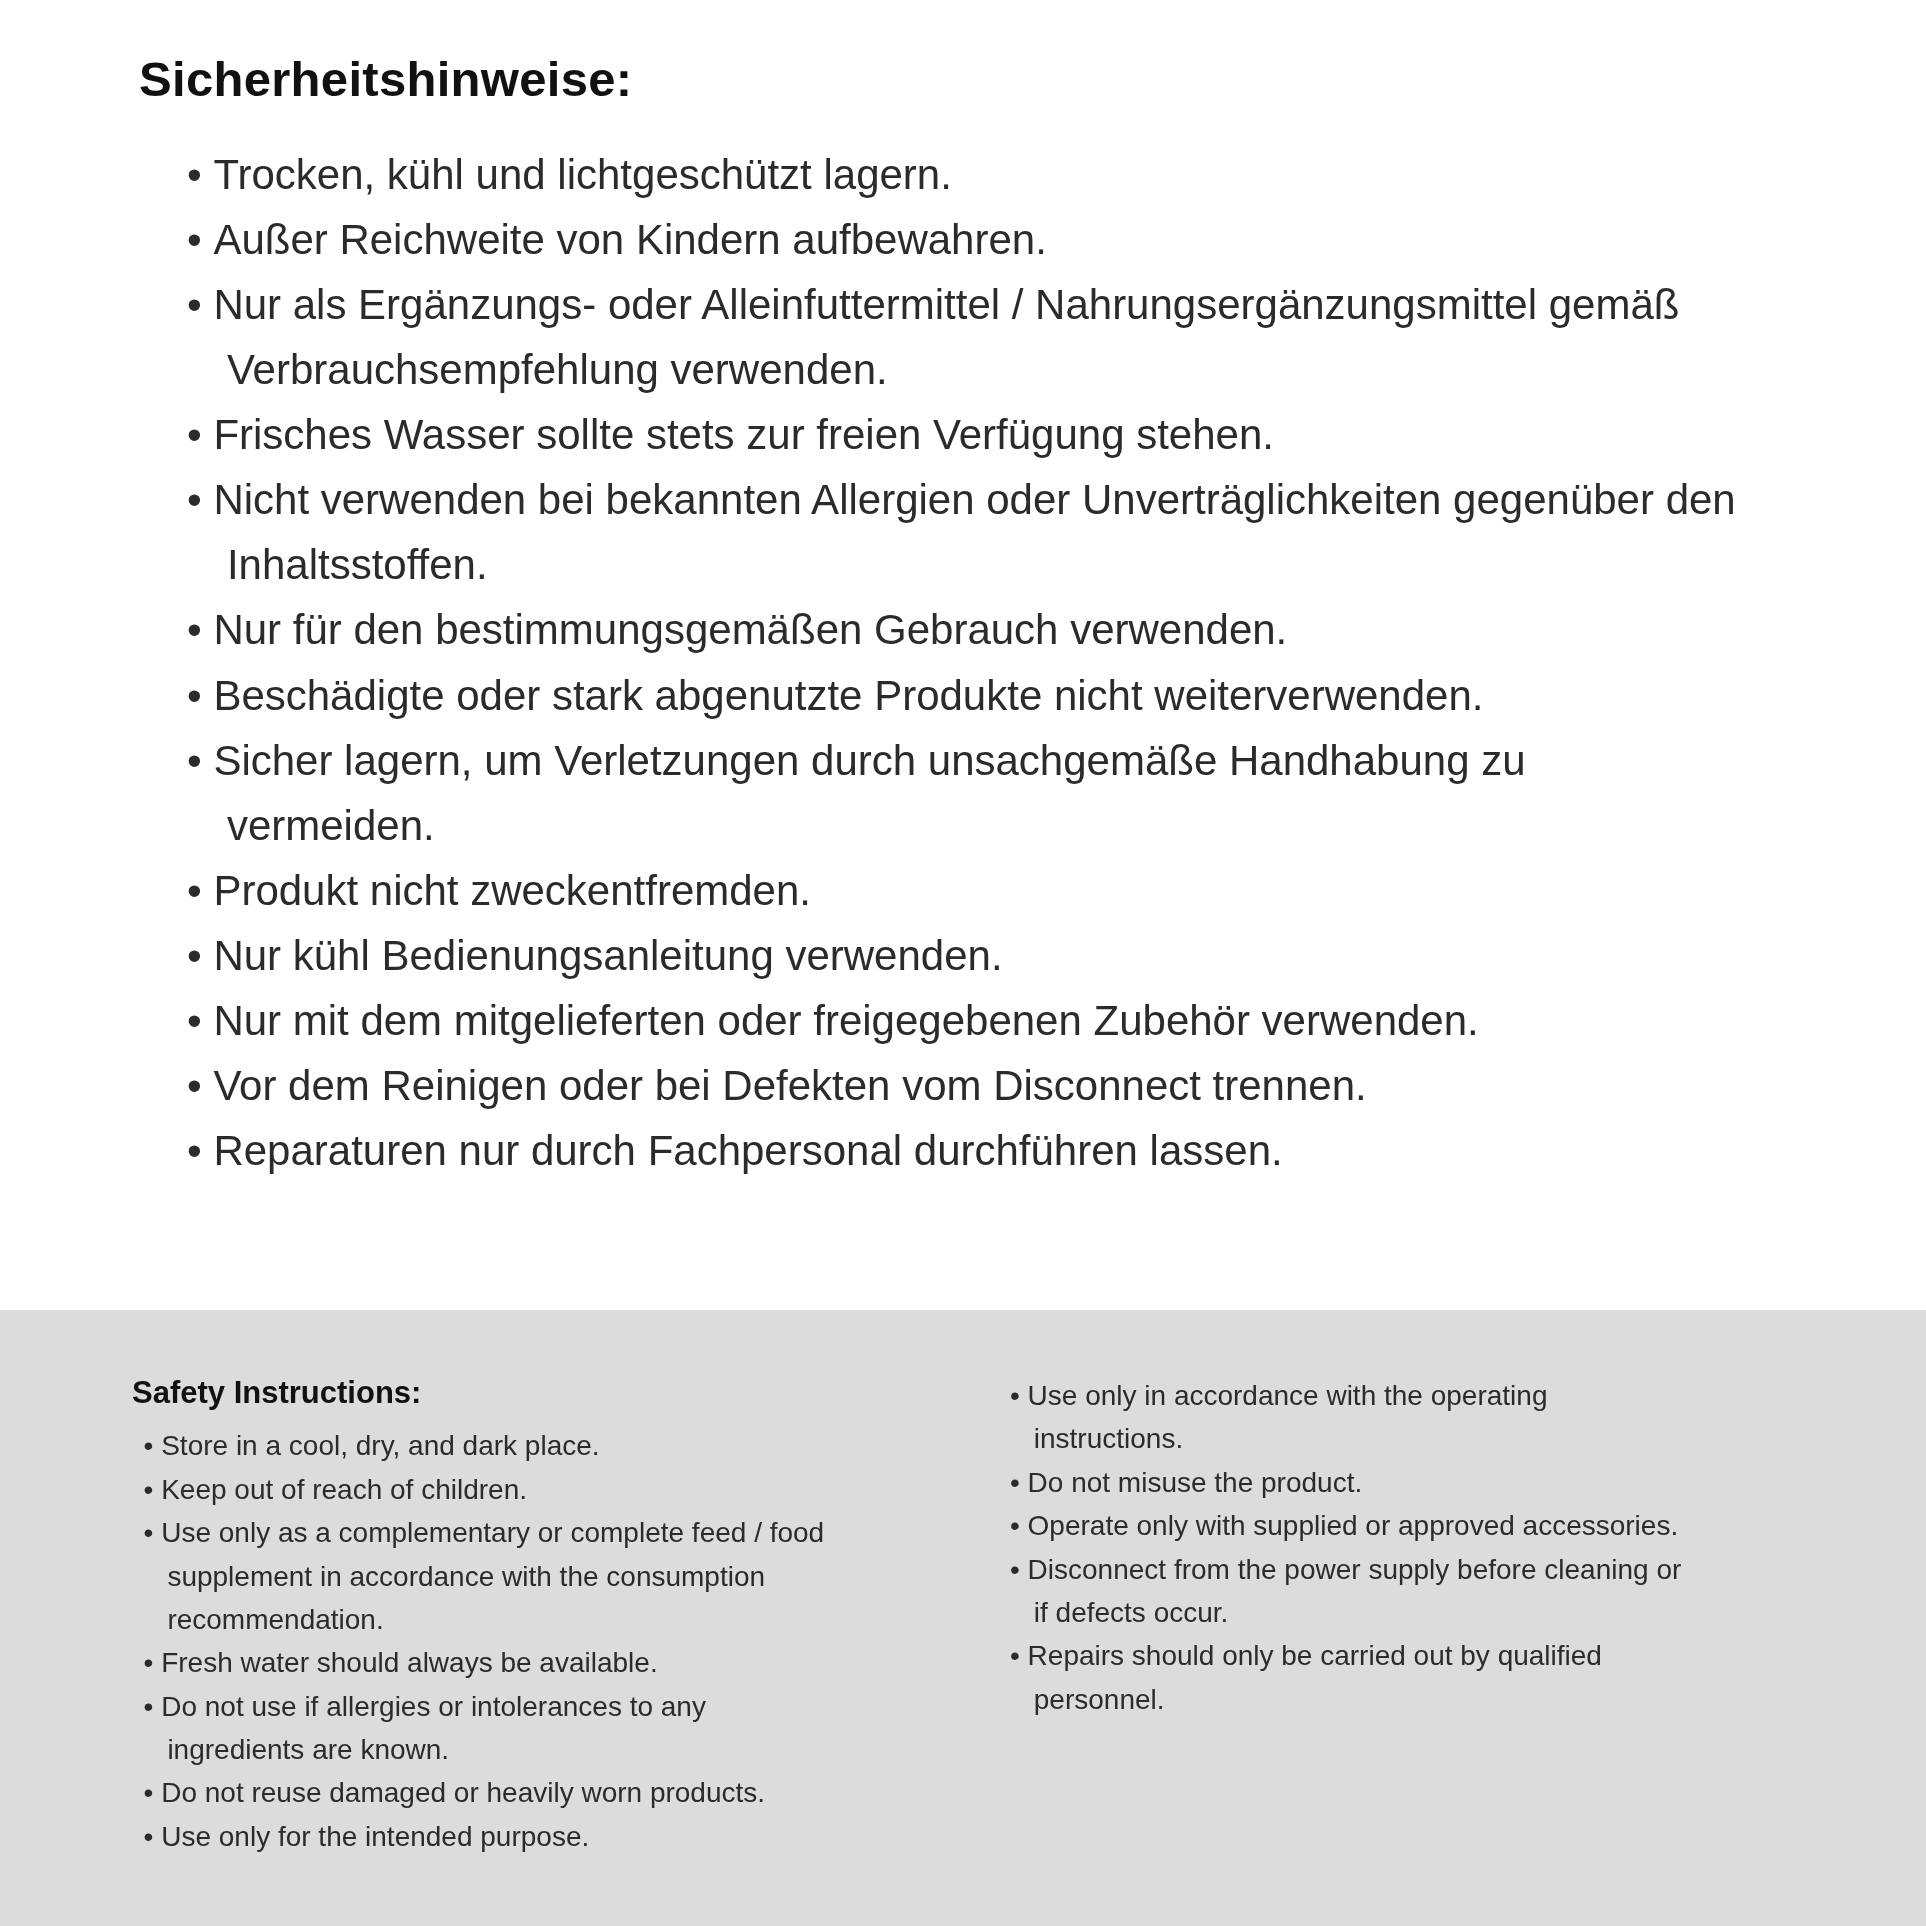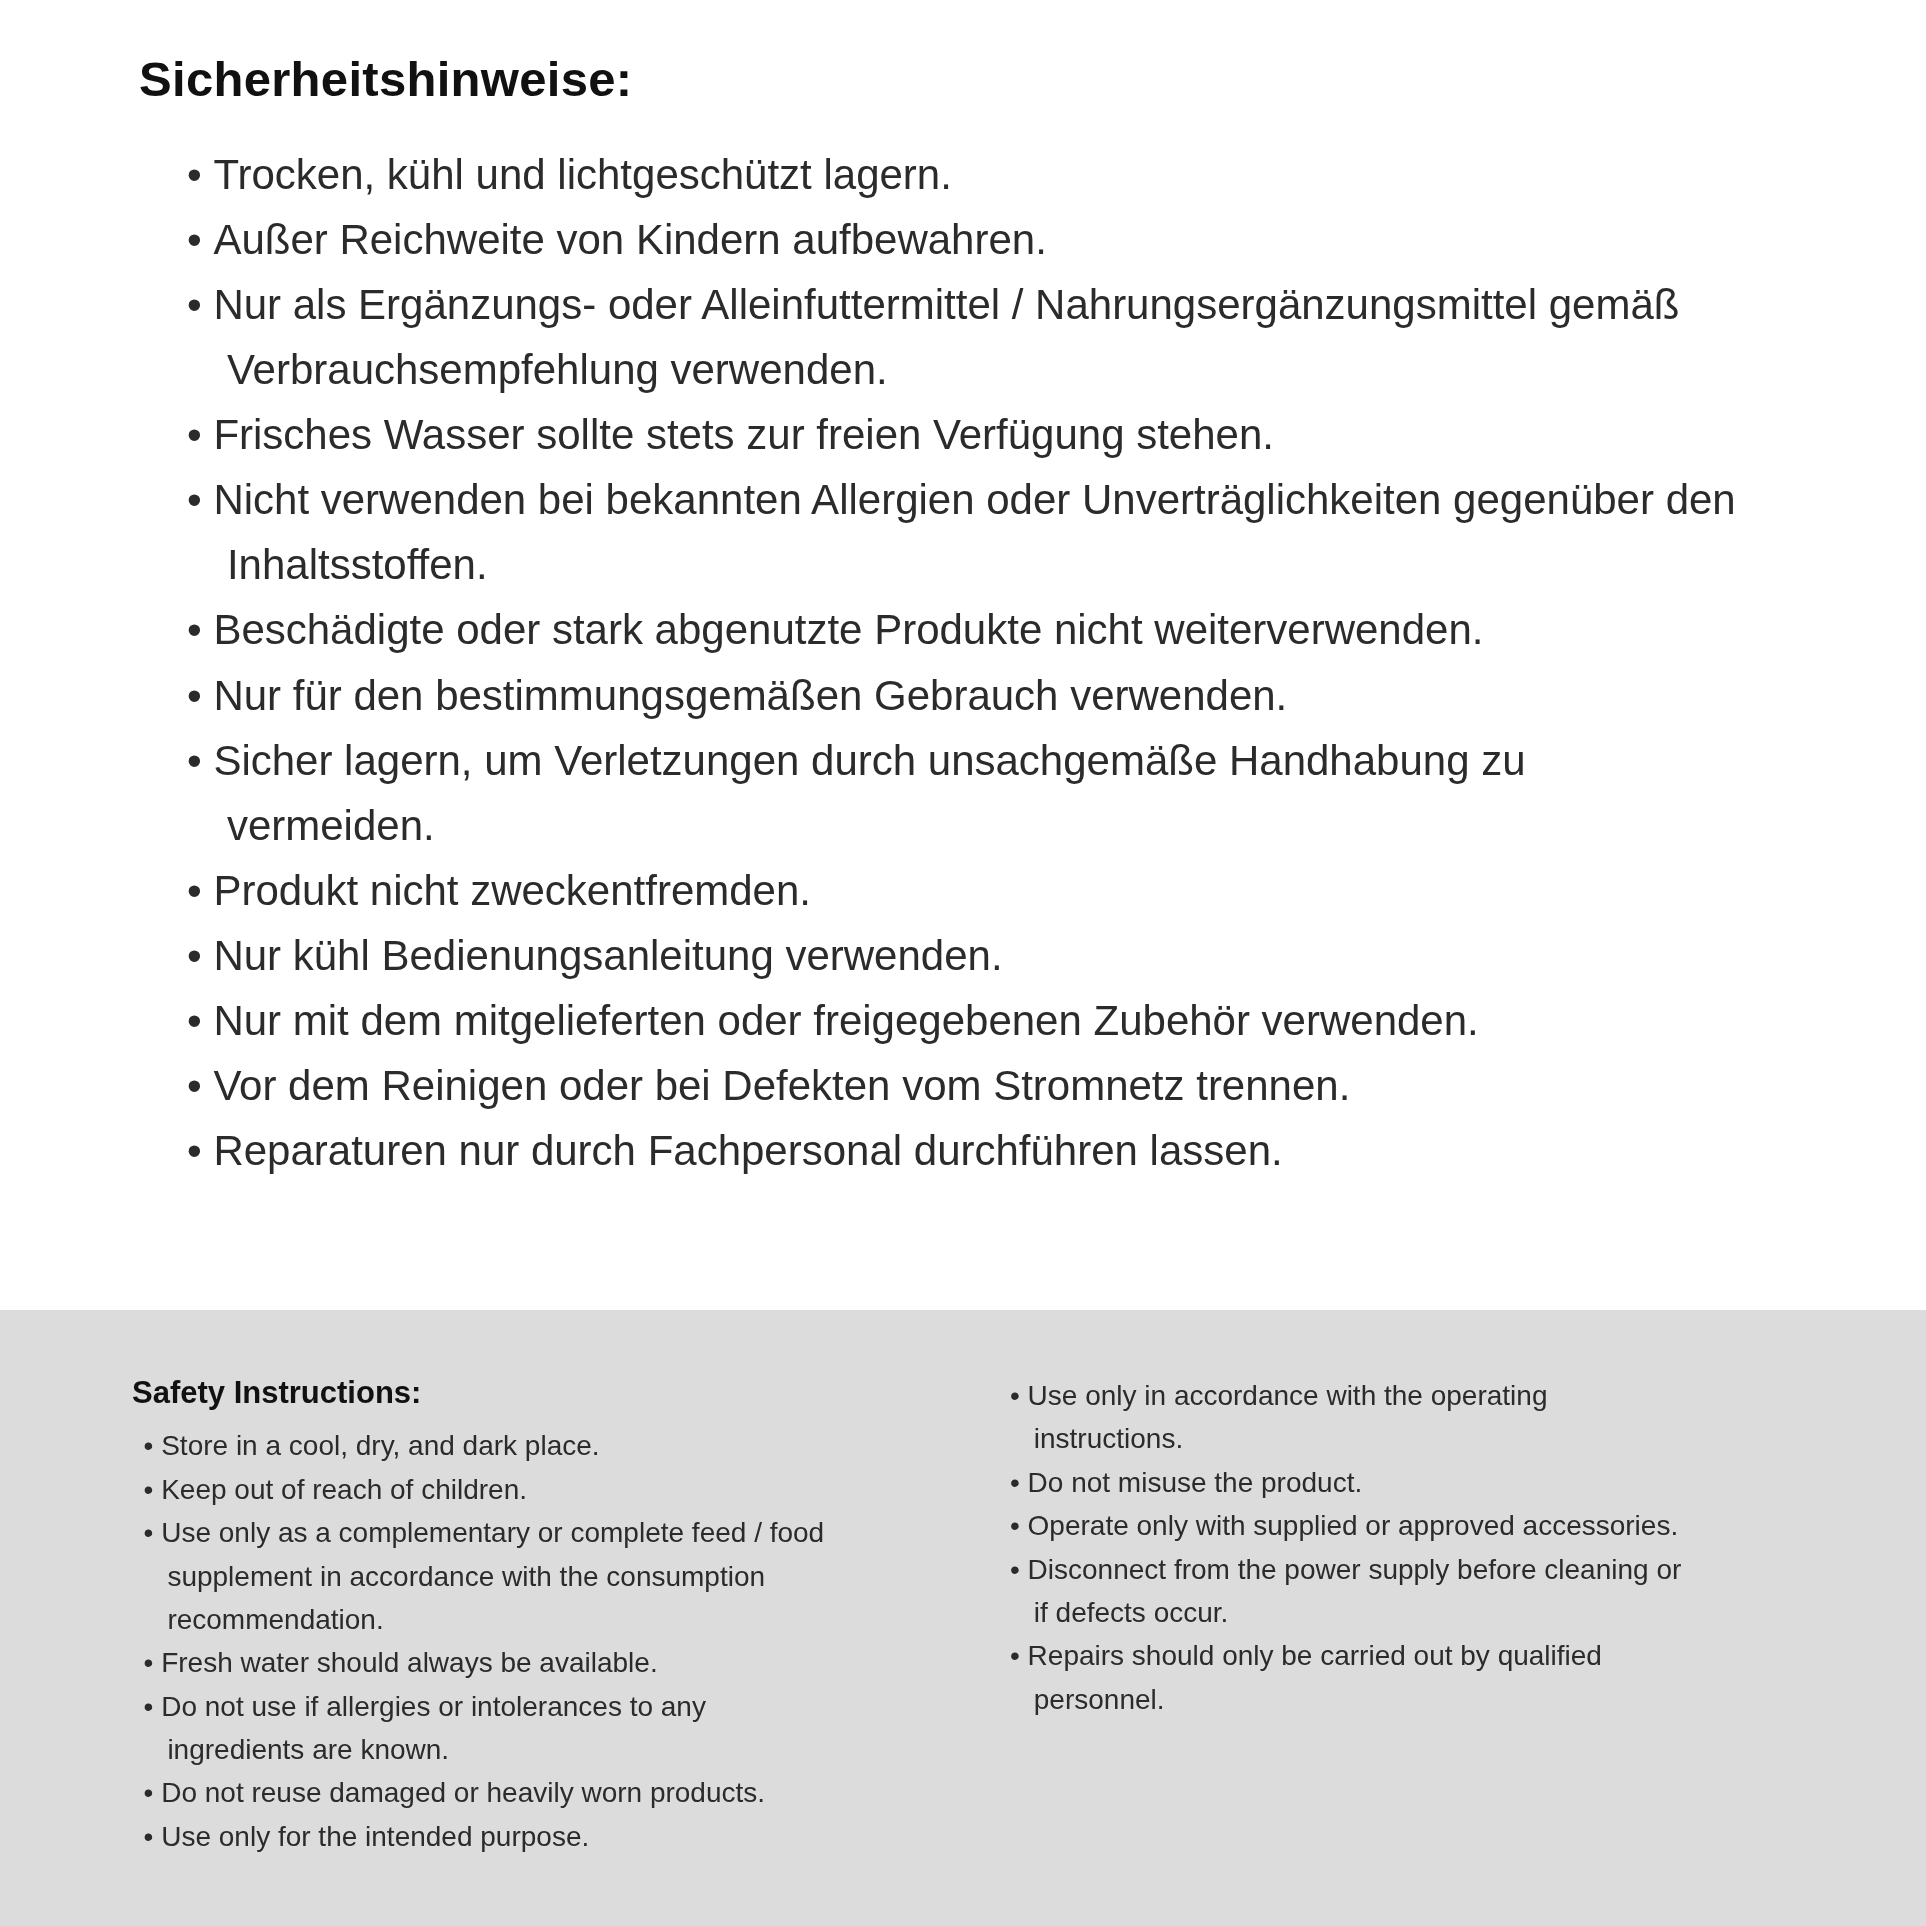--- a/index.html
+++ b/index.html
@@ -98,27 +98,27 @@
 <div class="page">
 
   <section class="de-section">
     <h1 class="de-title">Sicherheitshinweise:</h1>
     <ul class="de-list">
       <li>Trocken, kühl und lichtgeschützt lagern.</li>
       <li>Außer Reichweite von Kindern aufbewahren.</li>
       <li>Nur als Ergänzungs- oder Alleinfuttermittel / Nahrungsergänzungsmittel gemäß Verbrauchsempfehlung verwenden.</li>
       <li>Frisches Wasser sollte stets zur freien Verfügung stehen.</li>
       <li>Nicht verwenden bei bekannten Allergien oder Unverträglichkeiten gegenüber den Inhaltsstoffen.</li>
+      <li>Nur für den bestimmungsgemäßen Gebrauch verwenden.</li>
       <li>Beschädigte oder stark abgenutzte Produkte nicht weiterverwenden.</li>
-      <li>Nur für den bestimmungsgemäßen Gebrauch verwenden.</li>
       <li>Sicher lagern, um Verletzungen durch unsachgemäße Handhabung zu vermeiden.</li>
       <li>Produkt nicht zweckentfremden.</li>
       <li>Nur kühl Bedienungsanleitung verwenden.</li>
       <li>Nur mit dem mitgelieferten oder freigegebenen Zubehör verwenden.</li>
-      <li>Vor dem Reinigen oder bei Defekten vom Stromnetz trennen.</li>
+      <li>Vor dem Reinigen oder bei Defekten vom Disconnect trennen.</li>
       <li>Reparaturen nur durch Fachpersonal durchführen lassen.</li>
     </ul>
   </section>
 
   <section class="en-section">
     <div class="en-col left">
       <h2 class="en-title">Safety Instructions:</h2>
       <ul class="en-list">
         <li>Store in a cool, dry, and dark place.</li>
         <li>Keep out of reach of children.</li>

